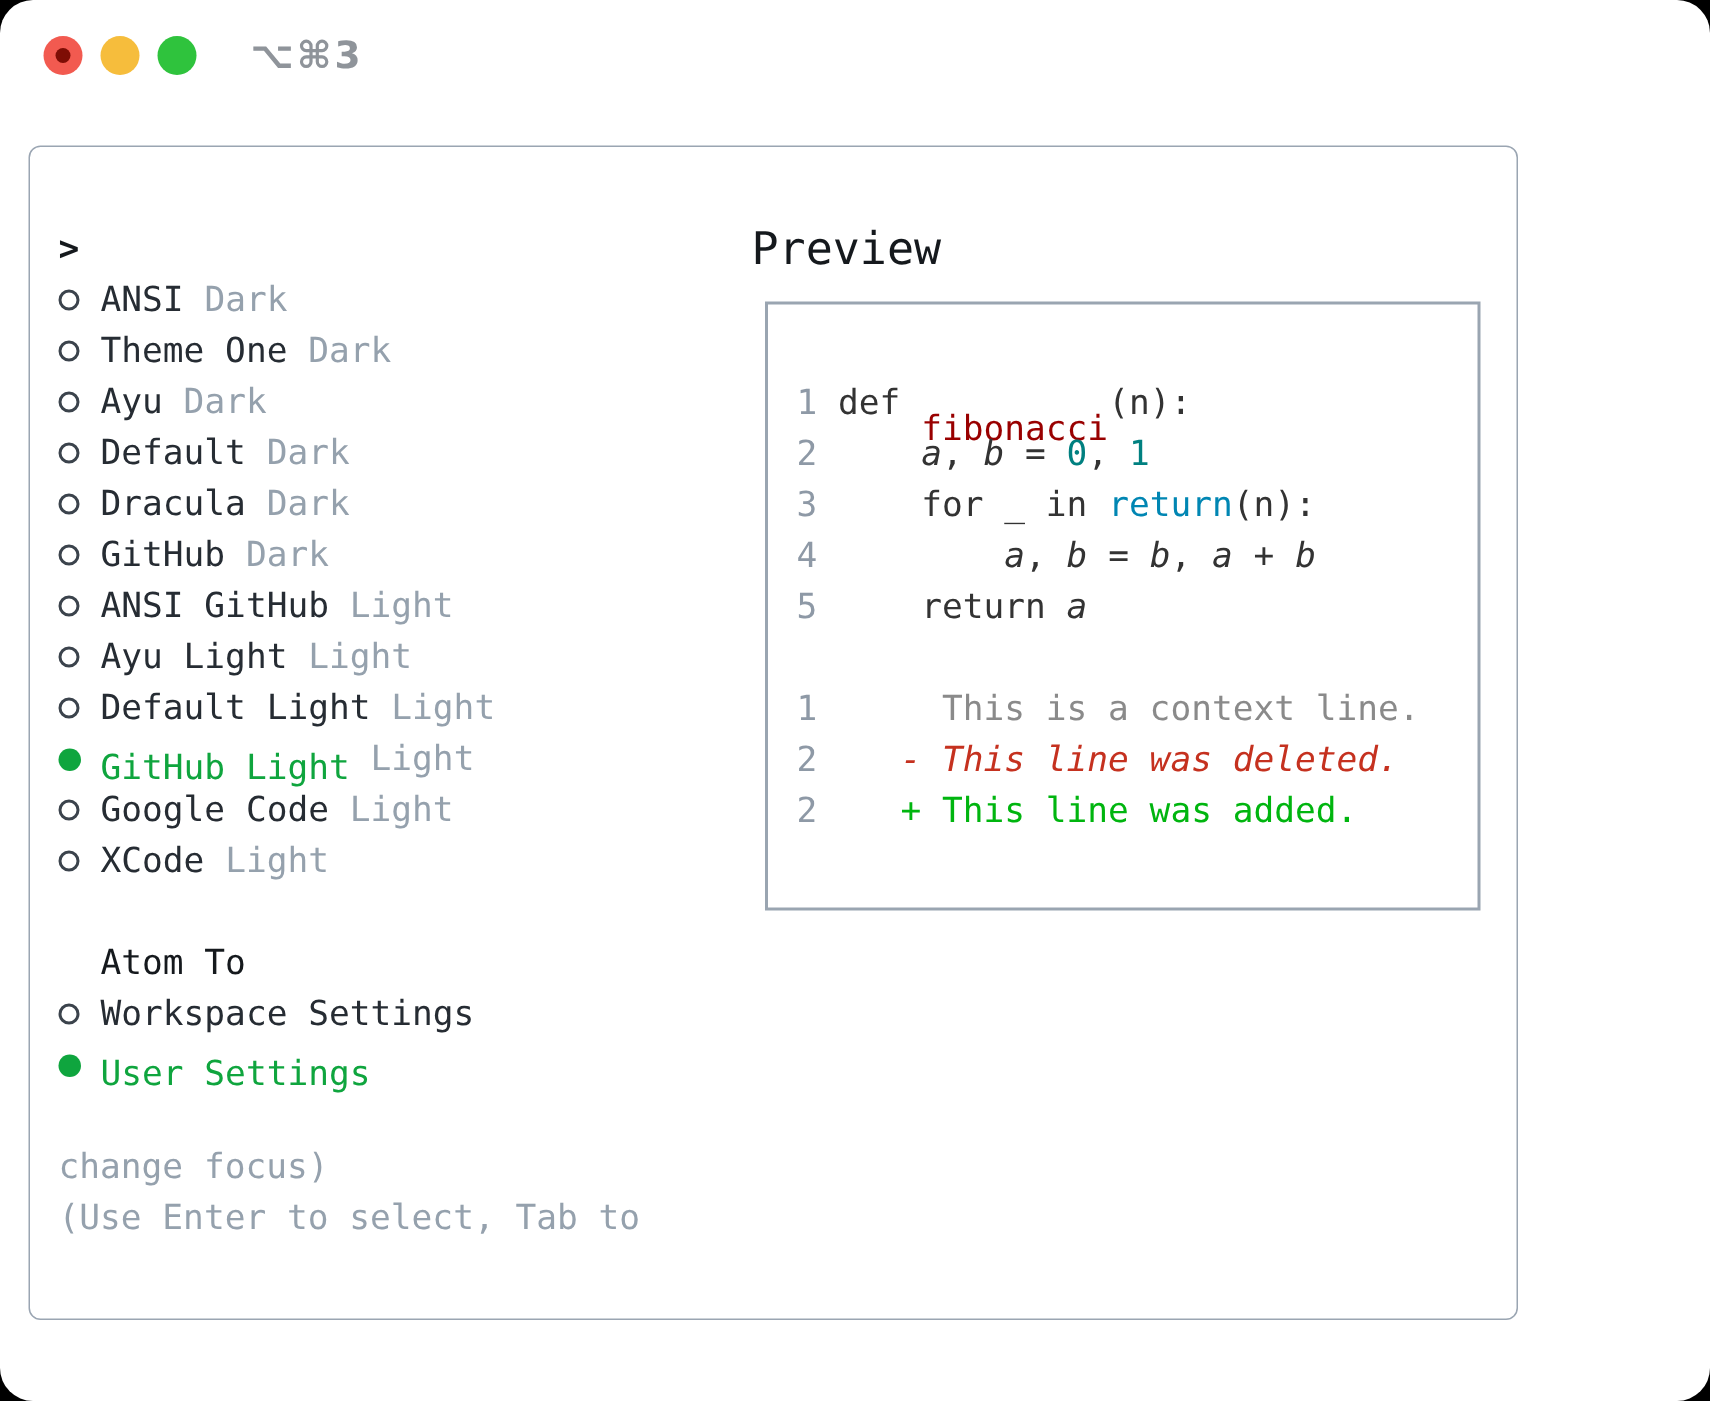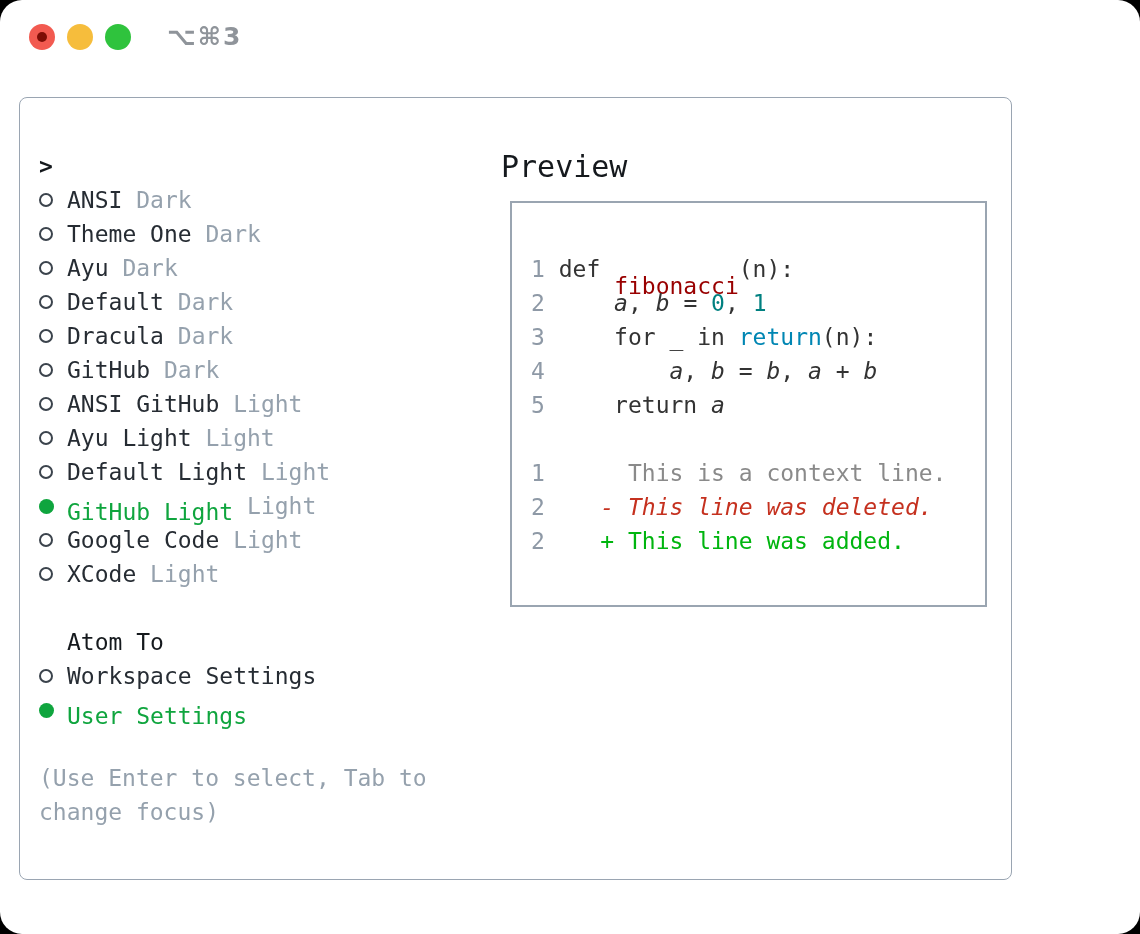--- a/index.html
+++ b/index.html
@@ -84,22 +84,22 @@
         <div class="row theme-row"><span class="marker-slot"><span class="circle"></span></span><span class="lbl">Ayu Light</span><span> </span><span class="variant">Light</span></div>
         <div class="row theme-row"><span class="marker-slot"><span class="circle"></span></span><span class="lbl">Default Light</span><span> </span><span class="variant">Light</span></div>
         <div class="row theme-row selected"><span class="marker-slot"><span class="circle filled"></span></span><span class="lbl">GitHub Light</span><span> </span><span class="variant">Light</span></div>
         <div class="row theme-row"><span class="marker-slot"><span class="circle"></span></span><span class="lbl">Google Code</span><span> </span><span class="variant">Light</span></div>
         <div class="row theme-row"><span class="marker-slot"><span class="circle"></span></span><span class="lbl">XCode</span><span> </span><span class="variant">Light</span></div>
         <div class="row"> </div>
         <div class="row section-row"><span class="marker-slot"></span><span class="lbl">Atom To</span></div>
         <div class="row apply-row"><span class="marker-slot"><span class="circle"></span></span><span class="lbl">Workspace Settings</span></div>
         <div class="row apply-row selected"><span class="marker-slot"><span class="circle filled"></span></span><span class="lbl">User Settings</span></div>
         <div class="row"> </div>
+        <div class="row help-row">change focus)</div>
         <div class="row help-row">(Use Enter to select, Tab to</div>
-        <div class="row help-row">change focus)</div>
       </div>
     <div class="preview-title">Preview</div>
     <div class="preview-box" id="preview">
         <div class="pline"><span class="seg-lineno">1</span><span class="seg-code"> </span><span class="seg-keyword">def</span><span class="seg-code"> </span><span class="seg-title">fibonacci</span><span class="seg-code">(n):</span></div>
         <div class="pline"><span class="seg-lineno">2</span><span class="seg-code">     </span><span class="seg-variable">a</span><span class="seg-code">, </span><span class="seg-variable">b</span><span class="seg-code"> = </span><span class="seg-number">0</span><span class="seg-code">, </span><span class="seg-number">1</span></div>
         <div class="pline"><span class="seg-lineno">3</span><span class="seg-code">     </span><span class="seg-keyword">for</span><span class="seg-code"> _ </span><span class="seg-keyword">in</span><span class="seg-code"> </span><span class="seg-builtin">return</span><span class="seg-code">(n):</span></div>
         <div class="pline"><span class="seg-lineno">4</span><span class="seg-code">         </span><span class="seg-variable">a</span><span class="seg-code">, </span><span class="seg-variable">b</span><span class="seg-code"> = </span><span class="seg-variable">b</span><span class="seg-code">, </span><span class="seg-variable">a</span><span class="seg-code"> + </span><span class="seg-variable">b</span></div>
         <div class="pline"><span class="seg-lineno">5</span><span class="seg-code">     </span><span class="seg-keyword">return</span><span class="seg-code"> </span><span class="seg-variable">a</span></div>
         <div class="pline"> </div>
         <div class="pline"><span class="seg-lineno">1</span><span class="seg-context">      This is a context line.</span></div>

